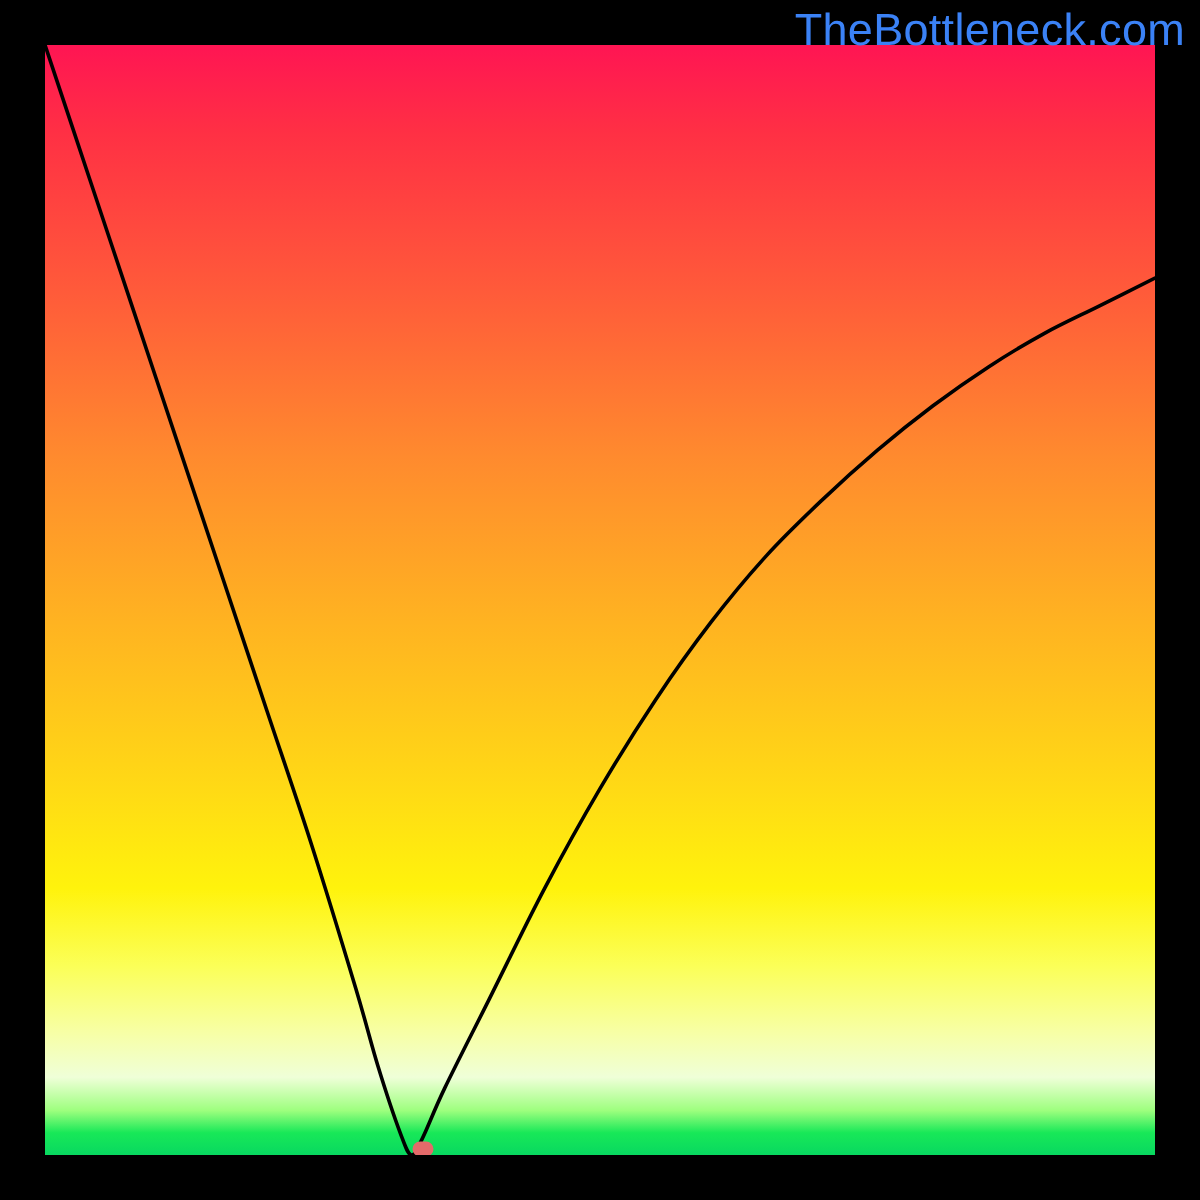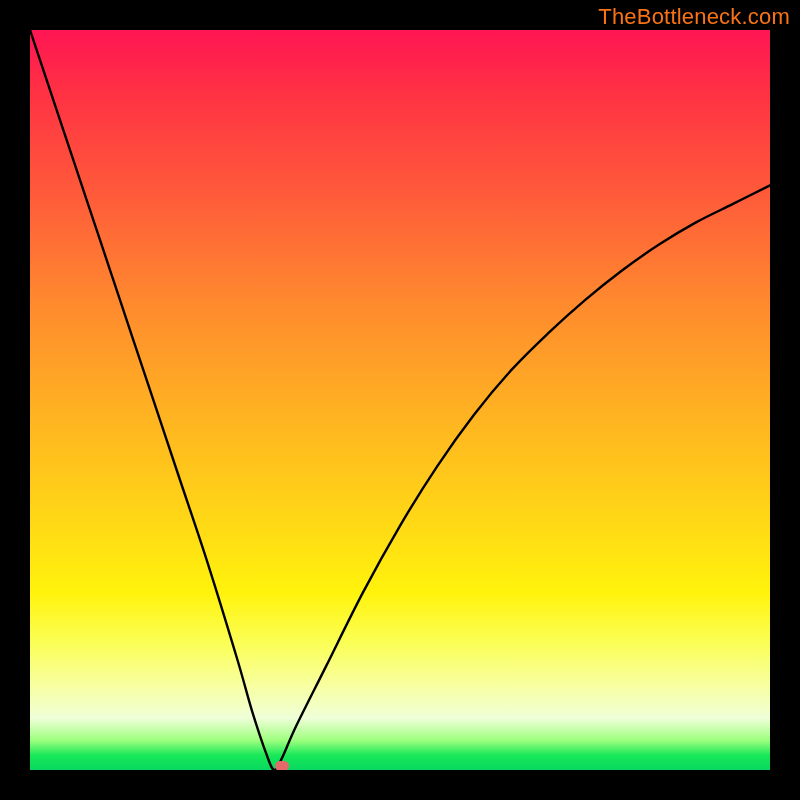--- a/index.html
+++ b/index.html
@@ -14,22 +14,22 @@
   .frame {
     position: relative;
     width: 800px;
     height: 800px;
     background: #000;
   }
   .watermark {
     position: absolute;
     top: 4px;
     right: 10px;
-    color: #f97316;
-    font-size: 22px;
+    color: #3b82f6;
+    font-size: 30px;
     font-weight: 500;
     letter-spacing: 0.2px;
     z-index: 5;
   }
   .plot-area {
     position: absolute;
     left: 30px;
     top: 30px;
     width: 740px;
     height: 740px;

